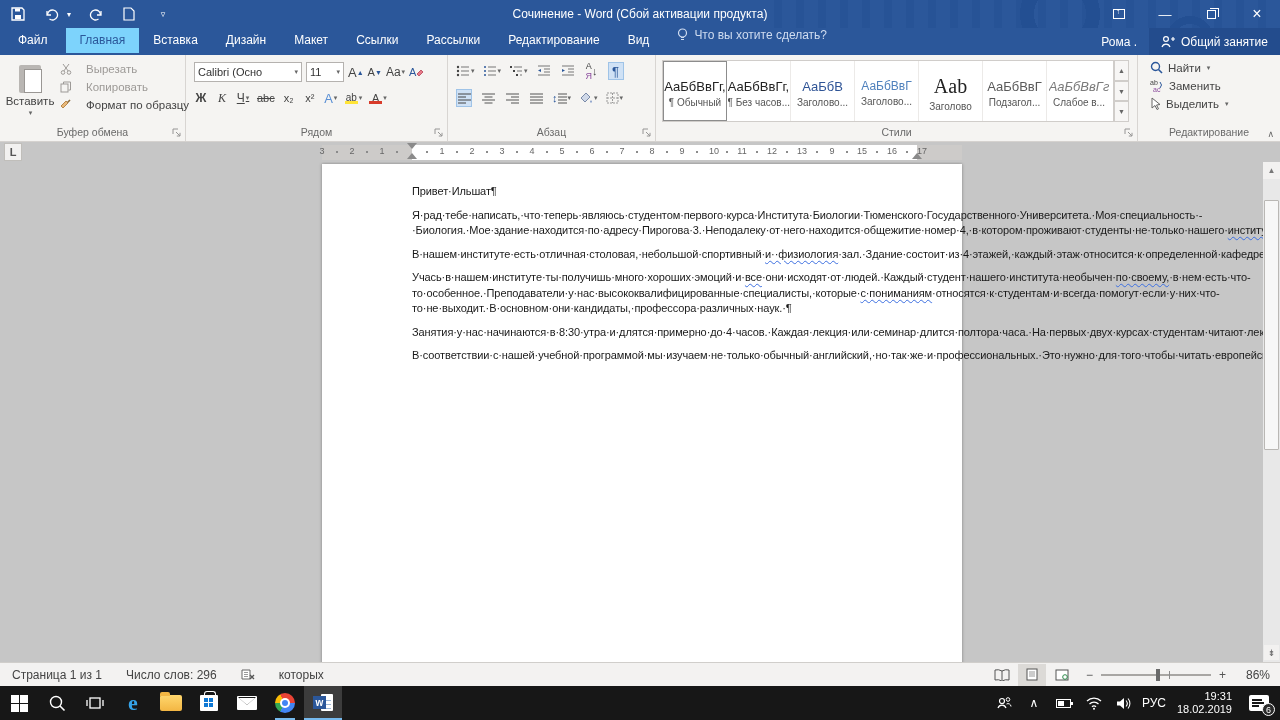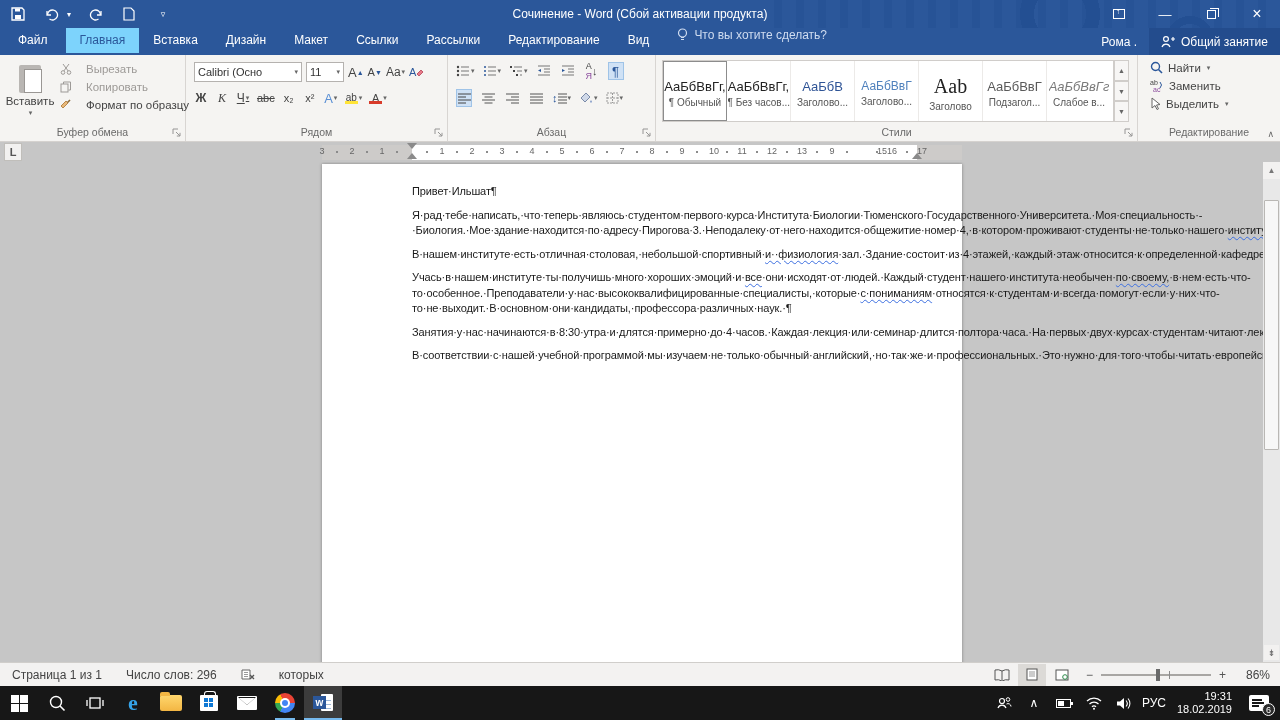--- a/index.html
+++ b/index.html
@@ -525,21 +525,21 @@
         <span class="rnum" style="left: 240px;">5</span>
         <span class="rnum" style="left: 270px;">6</span>
         <span class="rnum" style="left: 300px;">7</span>
         <span class="rnum" style="left: 330px;">8</span>
         <span class="rnum" style="left: 360px;">9</span>
         <span class="rnum" style="left: 382px; margin-left: 10px;">10</span>
         <span class="rnum" style="left: 420px;">11</span>
         <span class="rnum" style="left: 450px;">12</span>
         <span class="rnum" style="left: 480px;">13</span>
         <span class="rnum" style="left: 510px;">9</span>
-        <span class="rnum" style="left: 560px;">15</span>
+        <span class="rnum" style="left: 540px;">15</span>
         <span class="rnum" style="left: 570px;">16</span>
         <span class="rnum" style="left: 600px;">17</span>
         <span class="rdot" style="left: 15px;"></span>
         <span class="rdot" style="left: 45px;"></span>
         <span class="rdot" style="left: 75px;"></span>
         <span class="rdot" style="left: 105px;"></span>
         <span class="rdot" style="left: 135px;"></span>
         <span class="rdot" style="left: 165px;"></span>
         <span class="rdot" style="left: 195px;"></span>
         <span class="rdot" style="left: 225px;"></span>

